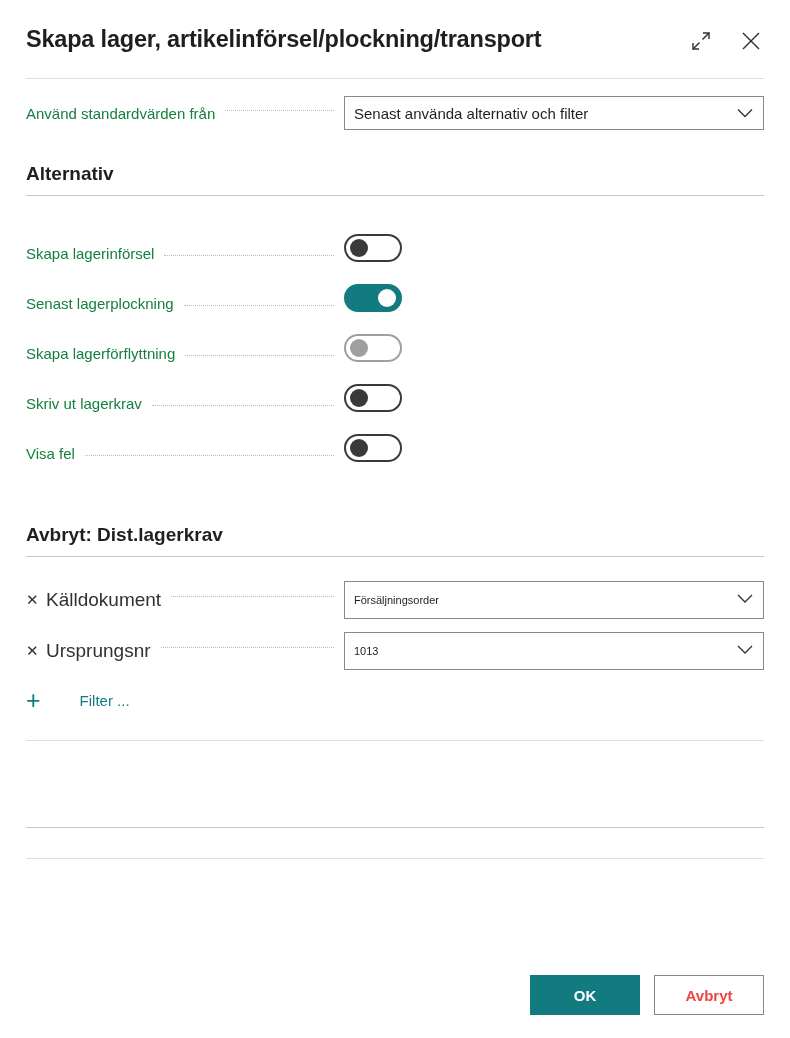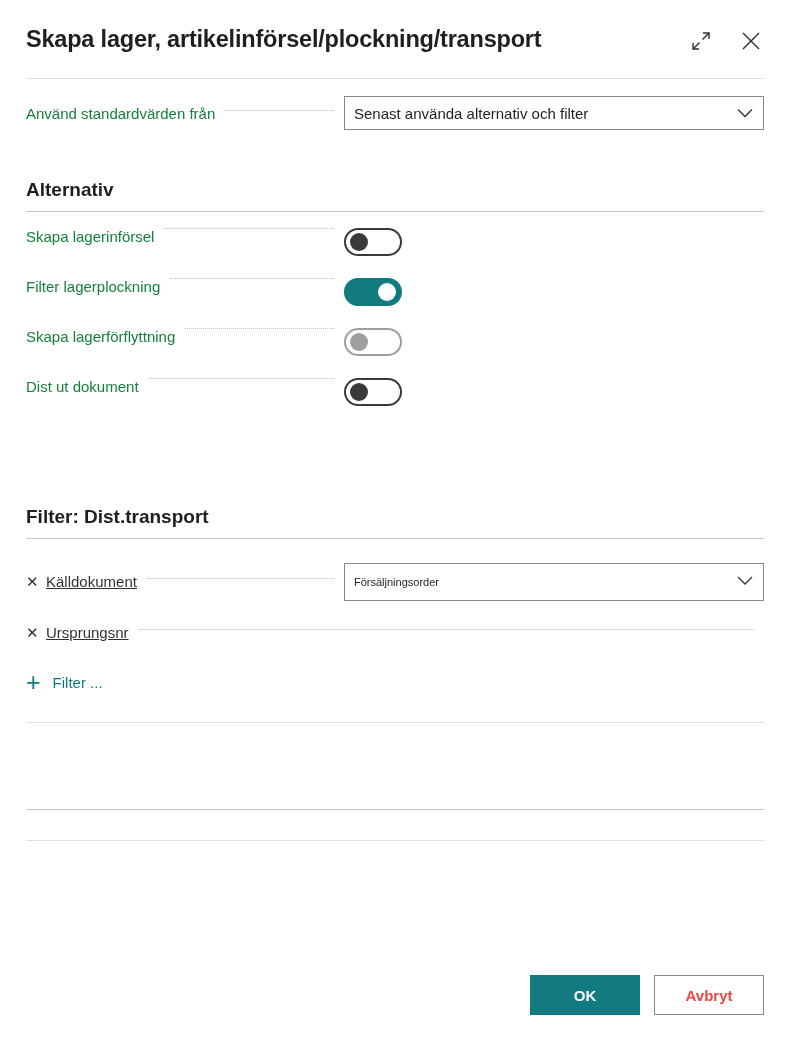--- a/index.html
+++ b/index.html
@@ -104,31 +104,30 @@
 
   
   .section {
     padding: 0 26px;
   }
   .section-title {
     font-size: 19px;
     font-weight: bold;
     color: #201f1e;
     padding: 0 0 10px 0;
-    margin-top: 16px;
   }
   .section-rule {
     height: 1px;
     background: #c8c6c4;
   }
 
   
   .toggle-row {
     display: flex;
-    align-items: flex-start;
+    align-items: flex-end;
     padding: 0 26px;
     height: 50px;
   }
   .toggle {
     width: 58px;
     height: 28px;
     border-radius: 14px;
     position: relative;
     flex: none;
     cursor: pointer;
@@ -180,24 +179,23 @@
     width: 16px;
     color: #323130;
     font-size: 15px;
     line-height: 1;
     cursor: pointer;
     margin-right: 4px;
     flex: none;
     text-align: left;
   }
   .filter-label {
-    font-size: 15px;
+    font-size: 19px;
     color: #323130;
     white-space: nowrap;
-    text-decoration: underline;
   }
   .combo-lg {
     height: 38px;
     font-size: 11px;
   }
 
   .add-filter {
     display: flex;
     align-items: center;
     padding: 6px 26px 0 26px;
@@ -208,20 +206,21 @@
   .add-filter .plus {
     font-size: 25px;
     line-height: 1;
     margin-right: 12px;
     font-weight: 300;
     color: #127b80;
   }
   .add-filter .txt {
     font-size: 15px;
     color: #127b80;
+    margin-left: 27px;
   }
 
   
   .adv-wrap { padding: 0 26px; }
   .adv-title {
     font-size: 19px;
     font-weight: bold;
     color: #201f1e;
     display: flex;
     align-items: center;
@@ -323,53 +322,62 @@
     <div class="row-label">Skapa lagerinförsel</div>
     <div class="dots"></div>
     <div class="field-wrap" style="width:420px">
       <div class="toggle off">
           <span class="knob"></span>
         </div>
     </div>
   </div>
 
   <div class="toggle-row">
-    <div class="row-label">Filter lagerplockning</div>
+    <div class="row-label">Senast lagerplockning</div>
     <div class="dots"></div>
     <div class="field-wrap" style="width:420px">
       <div class="toggle on">
           <span class="knob"></span>
         </div>
     </div>
   </div>
 
   <div class="toggle-row">
     <div class="row-label">Skapa lagerförflyttning</div>
     <div class="dots"></div>
     <div class="field-wrap" style="width:420px">
       <div class="toggle disabled">
           <span class="knob"></span>
         </div>
     </div>
   </div>
 
   <div class="toggle-row">
-    <div class="row-label">Dist ut dokument</div>
+    <div class="row-label">Skriv ut lagerkrav</div>
     <div class="dots"></div>
     <div class="field-wrap" style="width:420px">
       <div class="toggle off">
           <span class="knob"></span>
         </div>
     </div>
   </div>
 
+  <div class="toggle-row">
+    <div class="row-label">Visa fel</div>
+    <div class="dots"></div>
+    <div class="field-wrap" style="width:420px">
+      <div class="toggle off">
+          <span class="knob"></span>
+        </div>
+    </div>
+  </div>
 
   <div style="height:62px"></div>
   <div class="section">
-    <div class="section-title">Filter: Dist.transport</div>
+    <div class="section-title">Avbryt: Dist.lagerkrav</div>
     <div class="section-rule"></div>
   </div>
 
   <div style="height:17px"></div>
 
   <div class="filter-row">
     <div class="x-icon">✕</div>
     <div class="filter-label">Källdokument</div>
     <div class="dots"></div>
     <div class="field-wrap">
@@ -381,20 +389,30 @@
           </svg>
         </span>
       </div>
     </div>
   </div>
 
   <div class="filter-row">
     <div class="x-icon">✕</div>
     <div class="filter-label">Ursprungsnr</div>
     <div class="dots"></div>
+    <div class="field-wrap">
+      <div class="combo combo-lg">
+        <span>1013</span>
+        <span class="chev">
+          <svg width="16" height="10" viewBox="0 0 16 10" fill="none" stroke="#323130" stroke-width="1.3">
+            <path d="M1 1 L8 8 L15 1"></path>
+          </svg>
+        </span>
+      </div>
+    </div>
   </div>
 
   <div class="add-filter">
     <span class="plus">+</span>
     <span class="txt">Filter ...</span>
   </div>
 
   <div style="height:22px"></div>
   <div class="spacer-rule"></div>
 

